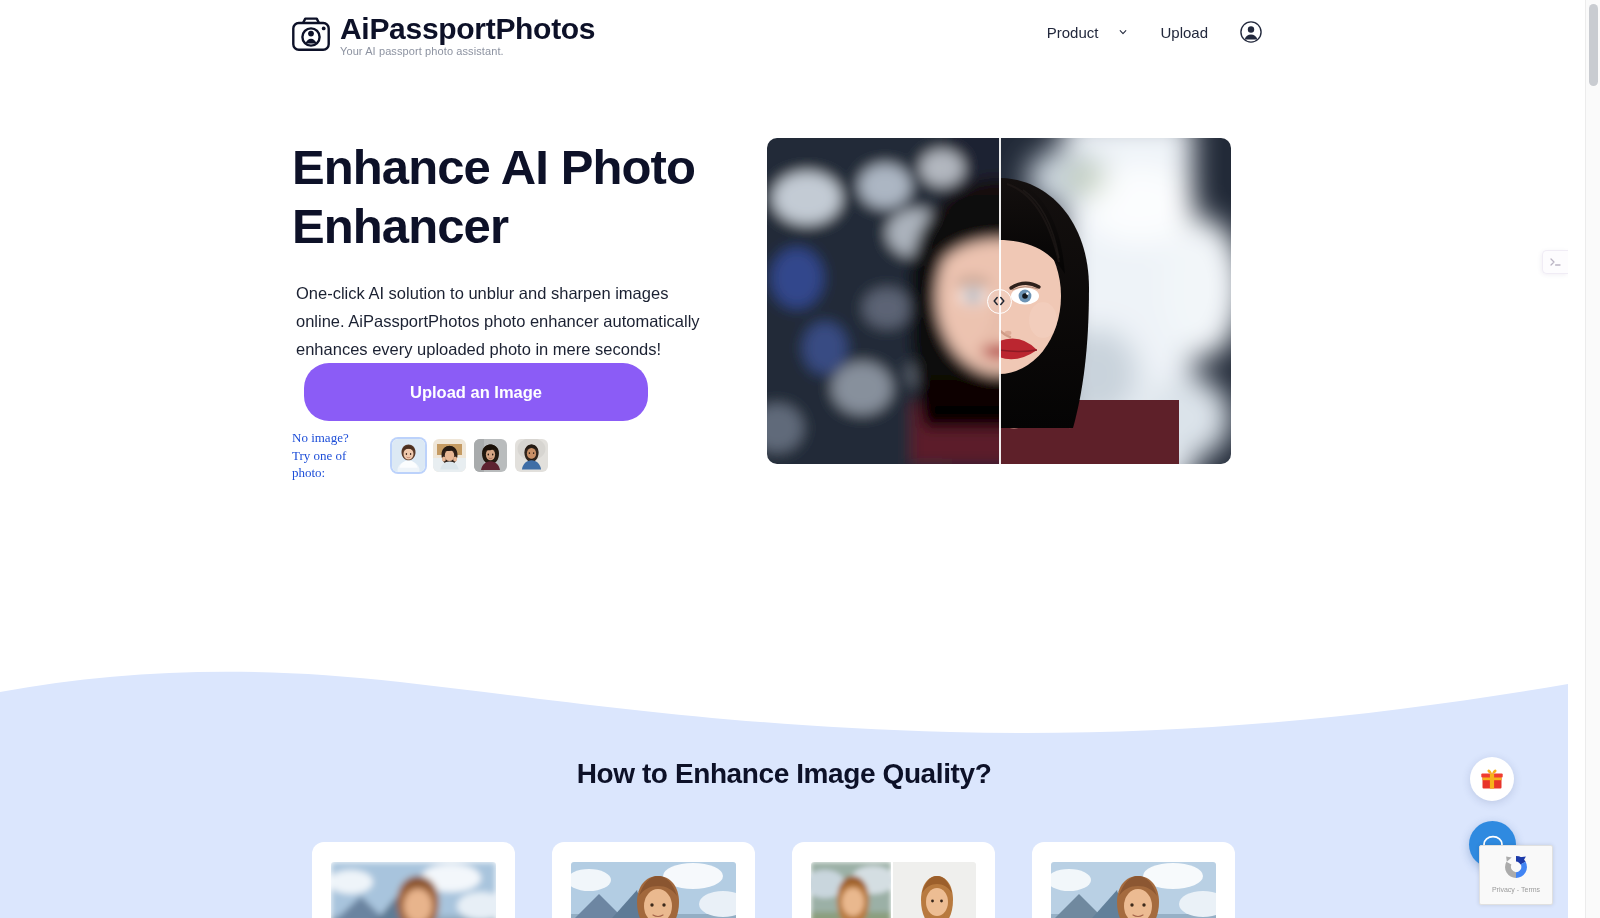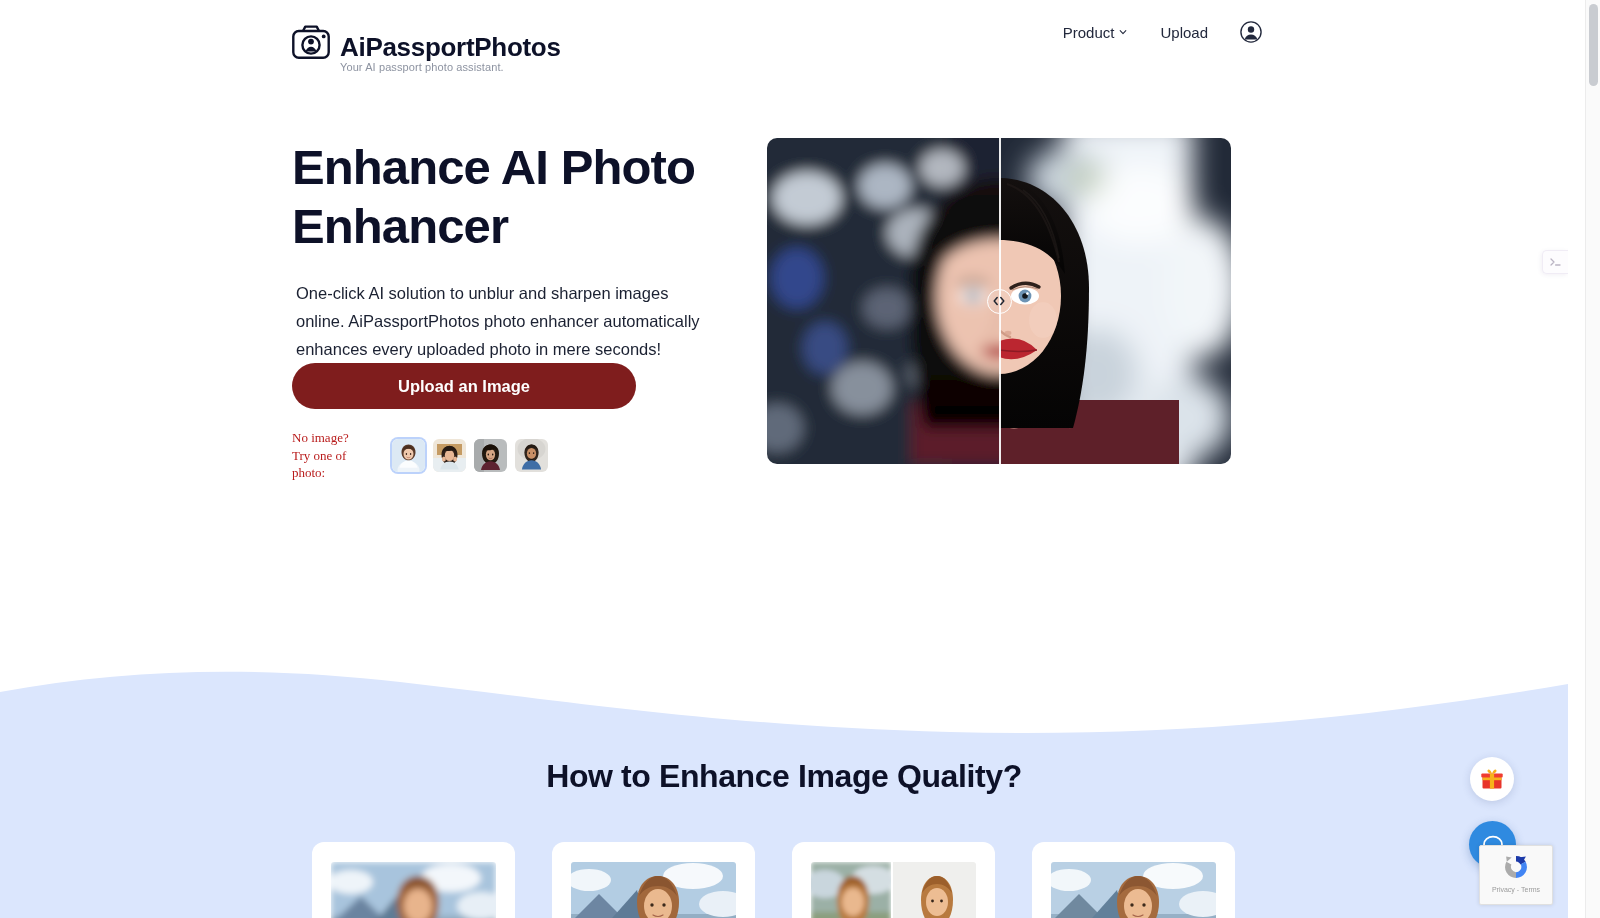--- a/index.html
+++ b/index.html
@@ -44,66 +44,65 @@
     z-index: 20;
   }
   .logo {
     position: absolute; left: 292px; top: 14px;
     display: flex; align-items: center; gap: 10px;
     cursor: pointer;
   }
   .logo-mark { width: 38px; height: 34px; flex: none; }
   .logo-text { display: flex; flex-direction: column; line-height: 1; }
   .logo-title {
-    font-size: 26px; font-weight: 700; letter-spacing: -0.3px;
+    font-size: 30px; font-weight: 700; letter-spacing: -0.3px;
     color: #0d1128;
-    margin-top: 20px;
   }
   .logo-sub {
     font-size: 11px; color: #8d93a1; margin-top: 2px; letter-spacing: 0.1px;
   }
 
   .nav {
     position: absolute; right: 306px; top: 21px;
     display: flex; align-items: center; gap: 32px;
   }
   .nav-link {
     font-size: 15px; color: #22283c; cursor: pointer;
-    display: flex; align-items: center; gap: 4px;
+    display: flex; align-items: center; gap: 20px;
     white-space: nowrap;
   }
   .chev { width: 10px; height: 10px; flex: none; display: block; }
   .account-icon { width: 22px; height: 22px; cursor: pointer; display: block; }
 
   
   .hero-left { position: absolute; left: 292px; top: 138px; width: 430px; }
   .hero-title {
     font-size: 49px; line-height: 1.21; font-weight: 700;
     letter-spacing: -0.9px; color: #0d1128; margin: 0;
   }
   .hero-desc {
     margin: 22px 0 0 4px; font-size: 16.5px; line-height: 1.72;
     color: #1b2132; width: 425px;
   }
   .cta-btn {
-    position: absolute; left: 0; top: 225px;
-    width: 344px; height: 46px;
+    position: absolute; left: 12px; top: 225px;
+    width: 344px; height: 58px;
     border: none; border-radius: 25px;
-    background: #7f1d1d; color: #ffffff;
+    background: #8b5cf6; color: #ffffff;
     font-family: "Liberation Sans", sans-serif;
     font-size: 16.5px; font-weight: 700;
     cursor: pointer;
   }
   .samples {
     position: absolute; left: 0; top: 291px;
     display: flex; align-items: center; gap: 14px;
   }
   .samples-label {
     font-family: "Liberation Serif", serif;
-    font-size: 13px; line-height: 1.35; color: #b91c1c;
+    font-size: 13px; line-height: 1.35; color: #1d4ed8;
     width: 86px; flex: none;
   }
   .thumbs { display: flex; gap: 8px; }
   .thumb {
     width: 33px; height: 33px; border-radius: 6px;
     overflow: hidden; cursor: pointer; position: relative;
     flex: none;
   }
   .thumb.selected { box-shadow: 0 0 0 2px #bcd2fb; }
   .thumb svg { display: block; width: 100%; height: 100%; }
@@ -138,21 +137,21 @@
     width: 1568px; height: 278px;
   }
   .wave { position: absolute; left: 0; top: 0; width: 1568px; height: 120px; display: block; }
   .lower-bg {
     position: absolute; left: 0; top: 95px;
     width: 1568px; height: 183px;
     background: #dbe6fd;
   }
   .section-title {
     position: absolute; left: 0; top: 118px; width: 1568px;
-    text-align: center; font-size: 32px; font-weight: 700;
+    text-align: center; font-size: 28px; font-weight: 700;
     letter-spacing: -0.4px; color: #0d1128; margin: 0;
   }
 
   .cards {
     position: absolute; left: 312px; top: 202px;
     display: flex; gap: 37px;
   }
   .card {
     width: 203px; height: 120px;
     background: #ffffff; border-radius: 12px;

